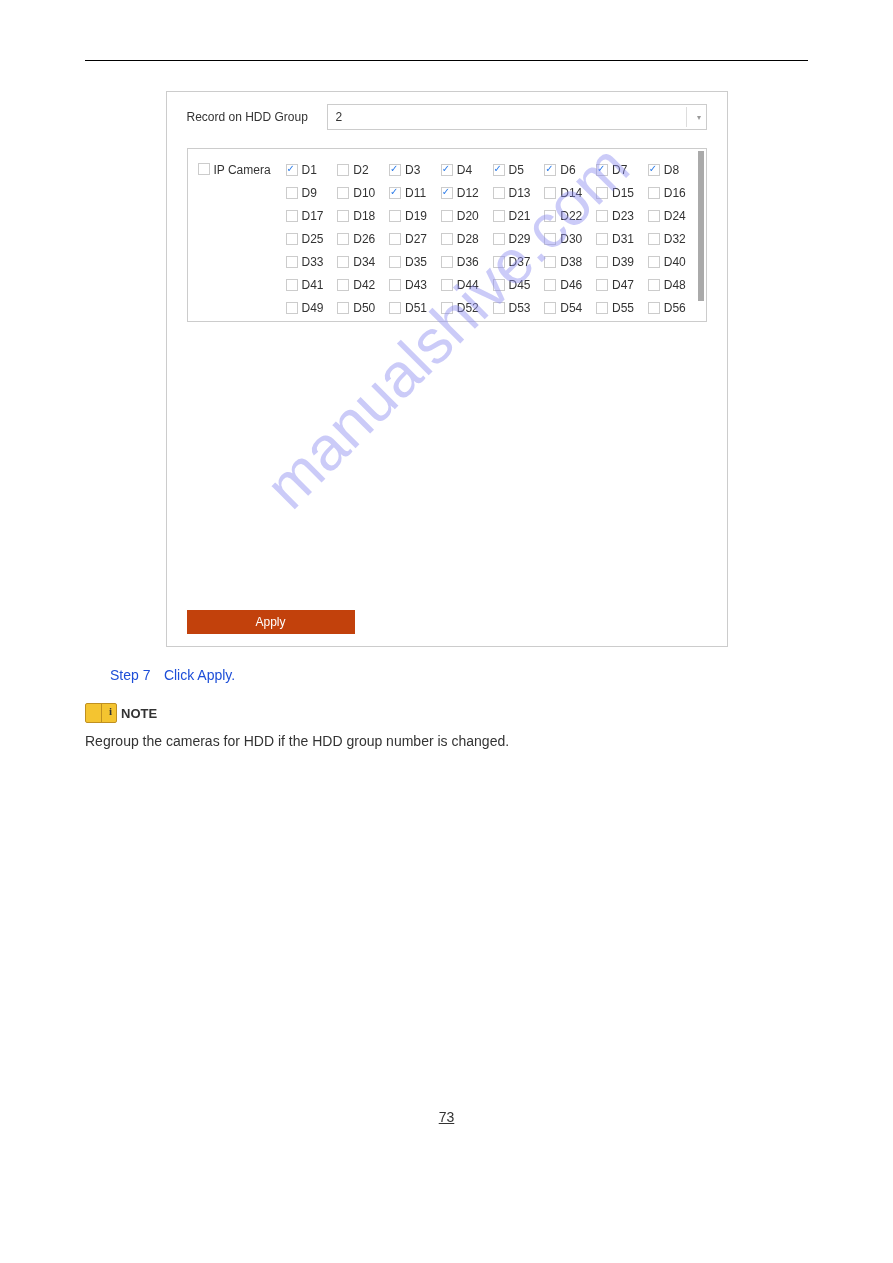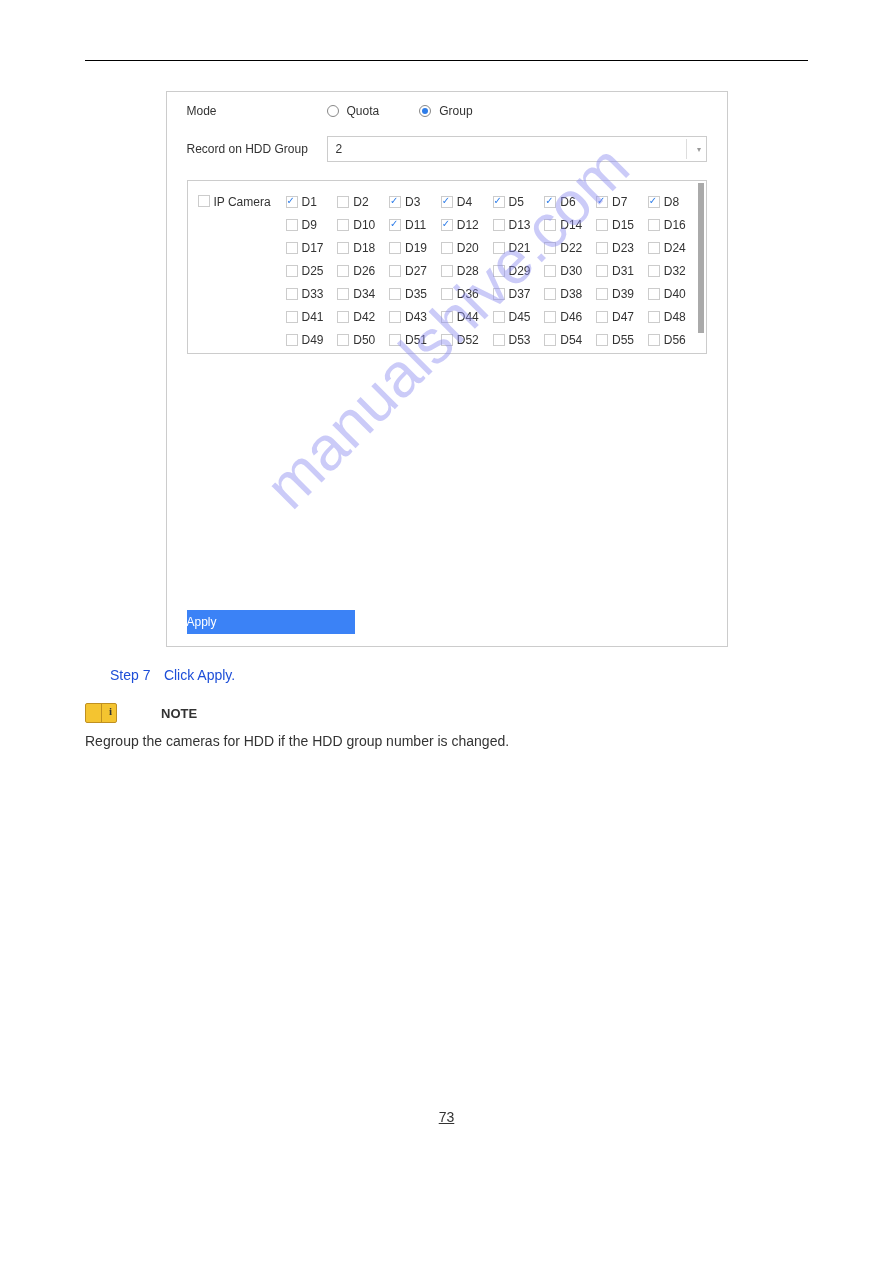--- a/index.html
+++ b/index.html
@@ -161,24 +161,25 @@
       width: 6px;
       background: #aaa;
       height: 150px;
     }
     .apply-btn {
       position: absolute;
       bottom: 12px;
       left: 20px;
       width: 168px;
       height: 24px;
-      background: #3b82f6;
+      background: #c2410c;
       color: #fff;
       display: flex;
       align-items: center;
+      justify-content: center;
       font-size: 12px;
     }
     .watermark {
       position: absolute;
       top: 200px;
       left: 50%;
       transform: translateX(-50%) rotate(-45deg);
       font-size: 62px;
       color: rgba(140, 140, 240, 0.45);
       font-weight: normal;
@@ -199,21 +200,20 @@
       margin-left: 25px;
     }
     .step-text .step-num {
       display: inline-block;
       width: 50px;
     }
     .note-row {
       display: flex;
       align-items: center;
       margin-top: 20px;
-      gap: 40px;
     }
     .note-icon {
       width: 32px;
       height: 20px;
       background: linear-gradient(to bottom, #f4c430 0%, #f4c430 100%);
       border: 1px solid #c09020;
       border-radius: 2px;
       margin-right: 4px;
       position: relative;
       display: inline-block;
@@ -257,31 +257,20 @@
   </style>
 </head>
 <body>
 
 <div class="page">
   <div class="header-line"></div>
 
   <div class="figure-container">
     <div class="config-panel">
 
-      <div class="mode-row">
-        <div class="mode-label">Mode</div>
-        <div class="radio-wrap">
-          <span class="radio-circle"></span>
-          <span class="radio-text">Quota</span>
-        </div>
-        <div class="radio-wrap">
-          <span class="radio-circle selected"></span>
-          <span class="radio-text">Group</span>
-        </div>
-      </div>
 
       <div class="hdd-row">
         <div class="hdd-label">Record on HDD Group</div>
         <div class="hdd-select">
           <span>2</span>
           <span class="select-arrow">▾</span>
         </div>
       </div>
 
       <div class="camera-box">

